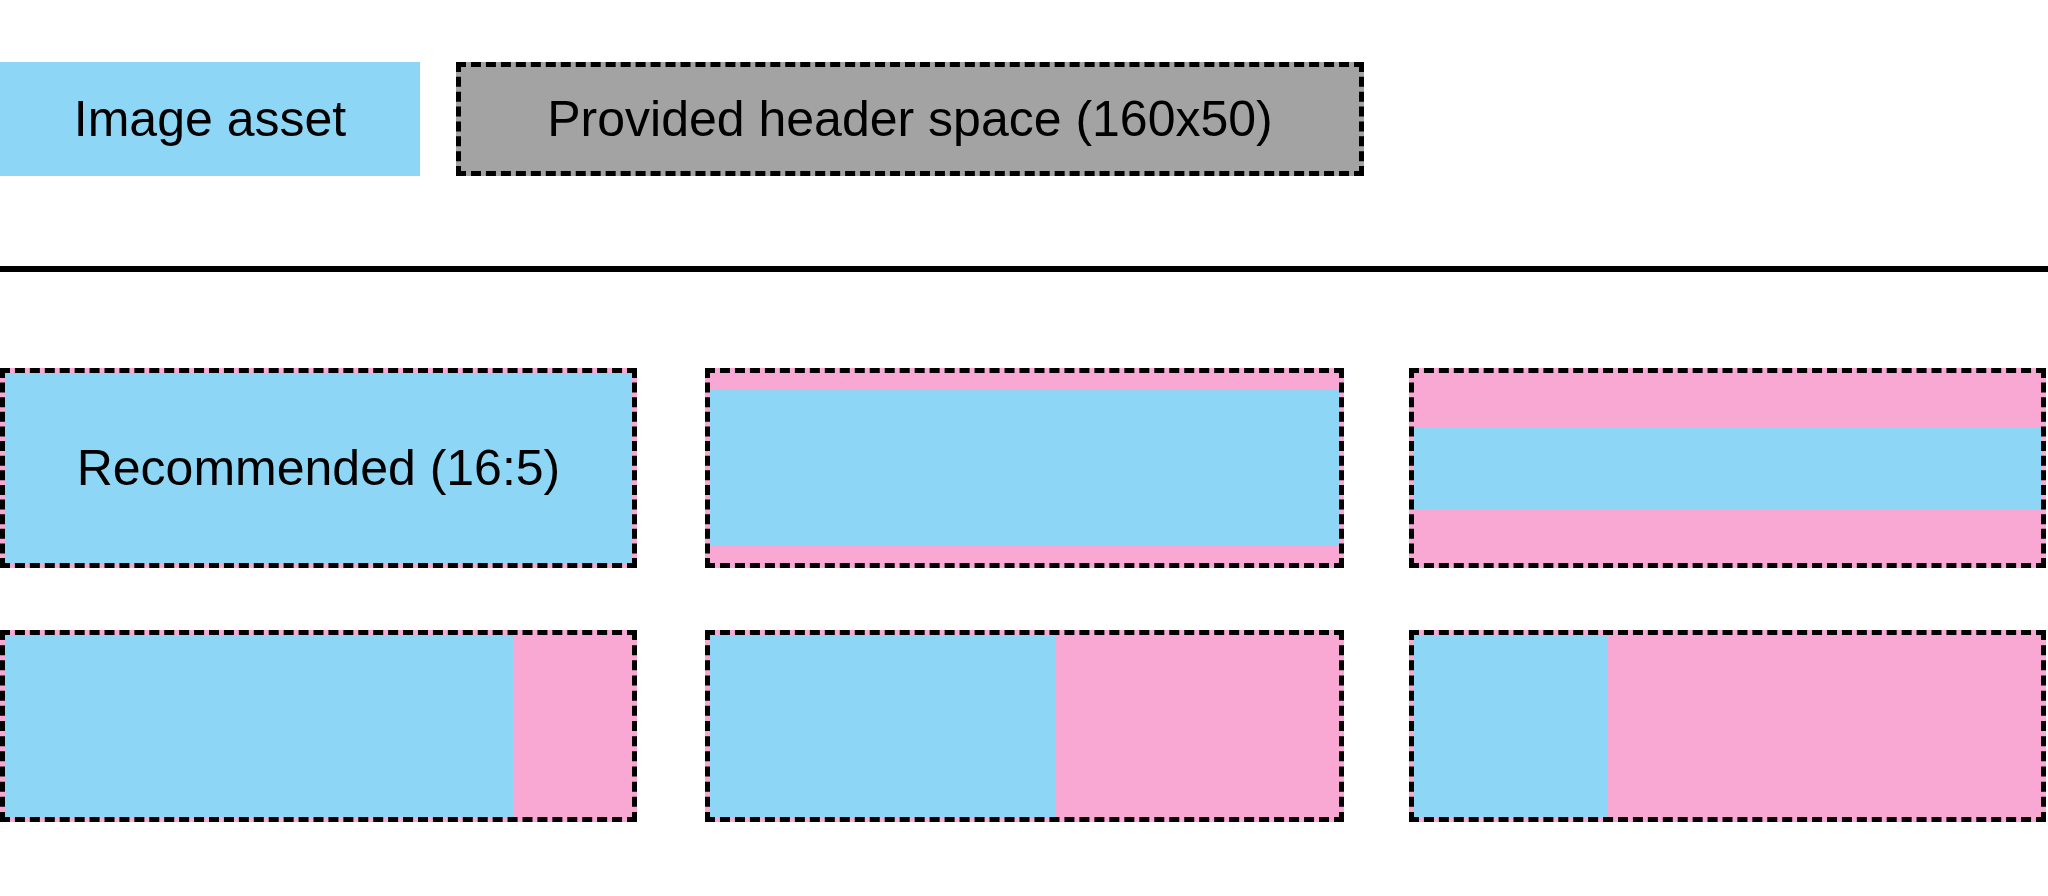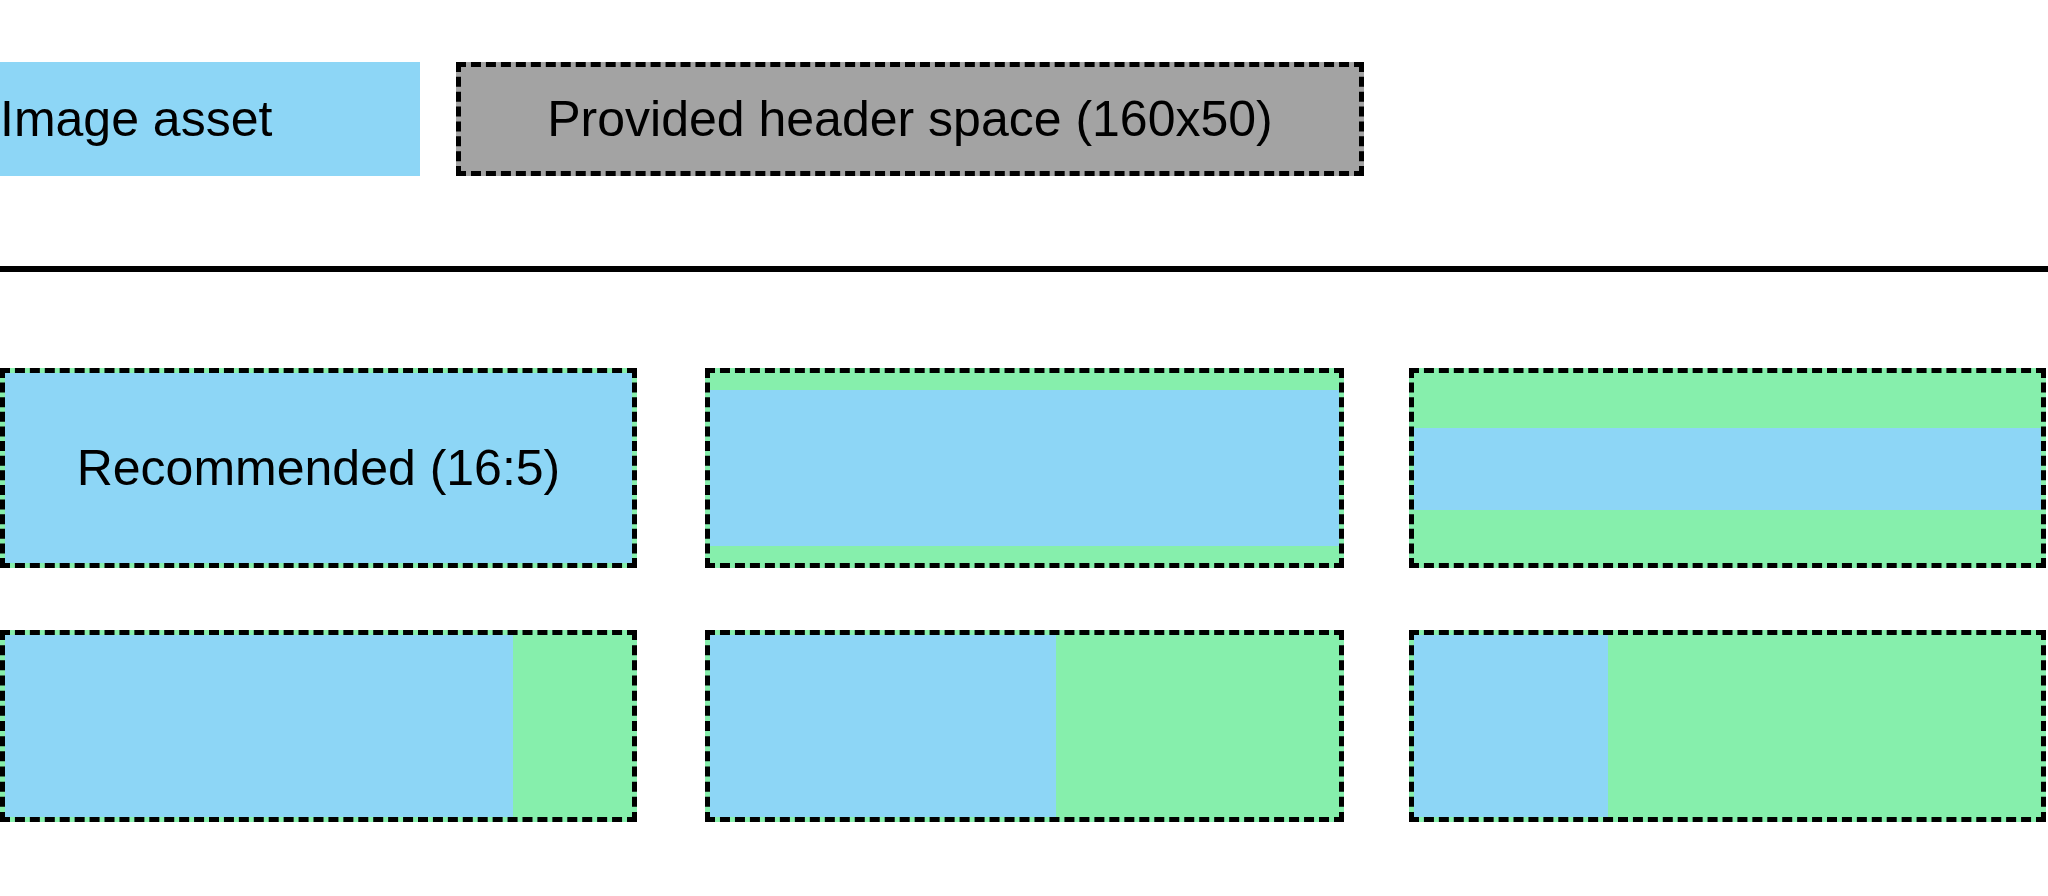--- a/index.html
+++ b/index.html
@@ -22,21 +22,21 @@
     letter-spacing: 0px;
     color: #000000;
     white-space: nowrap;
   }
   
   .legend-swatch {
     position: absolute;
     left: 0; top: 62px;
     width: 420px; height: 114px;
     background: var(--asset-blue, #8dd6f6);
-    display: flex; align-items: center; justify-content: flex-start;
+    display: flex; align-items: center; justify-content: center;
   }
   .legend-dashed {
     position: absolute;
     left: 456px; top: 62px;
     width: 908px; height: 114px;
     border: 5px dashed #000000;
     box-sizing: border-box;
     background: #a3a3a3;
     display: flex; align-items: center; justify-content: center;
   }
@@ -45,21 +45,21 @@
     position: absolute;
     left: 0; top: 266px;
     width: 2048px; height: 6px;
     background: var(--line-black, #000000);
   }
   
   .example {
     position: absolute;
     border: 5px dashed #000000;
     box-sizing: border-box;
-    background: #86efac;
+    background: #f9a8d4;
   }
   .r1 { top: 368px; height: 200px; }
   .r2 { top: 630px; height: 192px; }
   .c1 { left: 0px;    width: 637px; }
   .c2 { left: 705px;  width: 639px; }
   .c3 { left: 1409px; width: 637px; }
   .fill {
     position: absolute;
     background: var(--asset-blue, #8dd6f6);
   }

